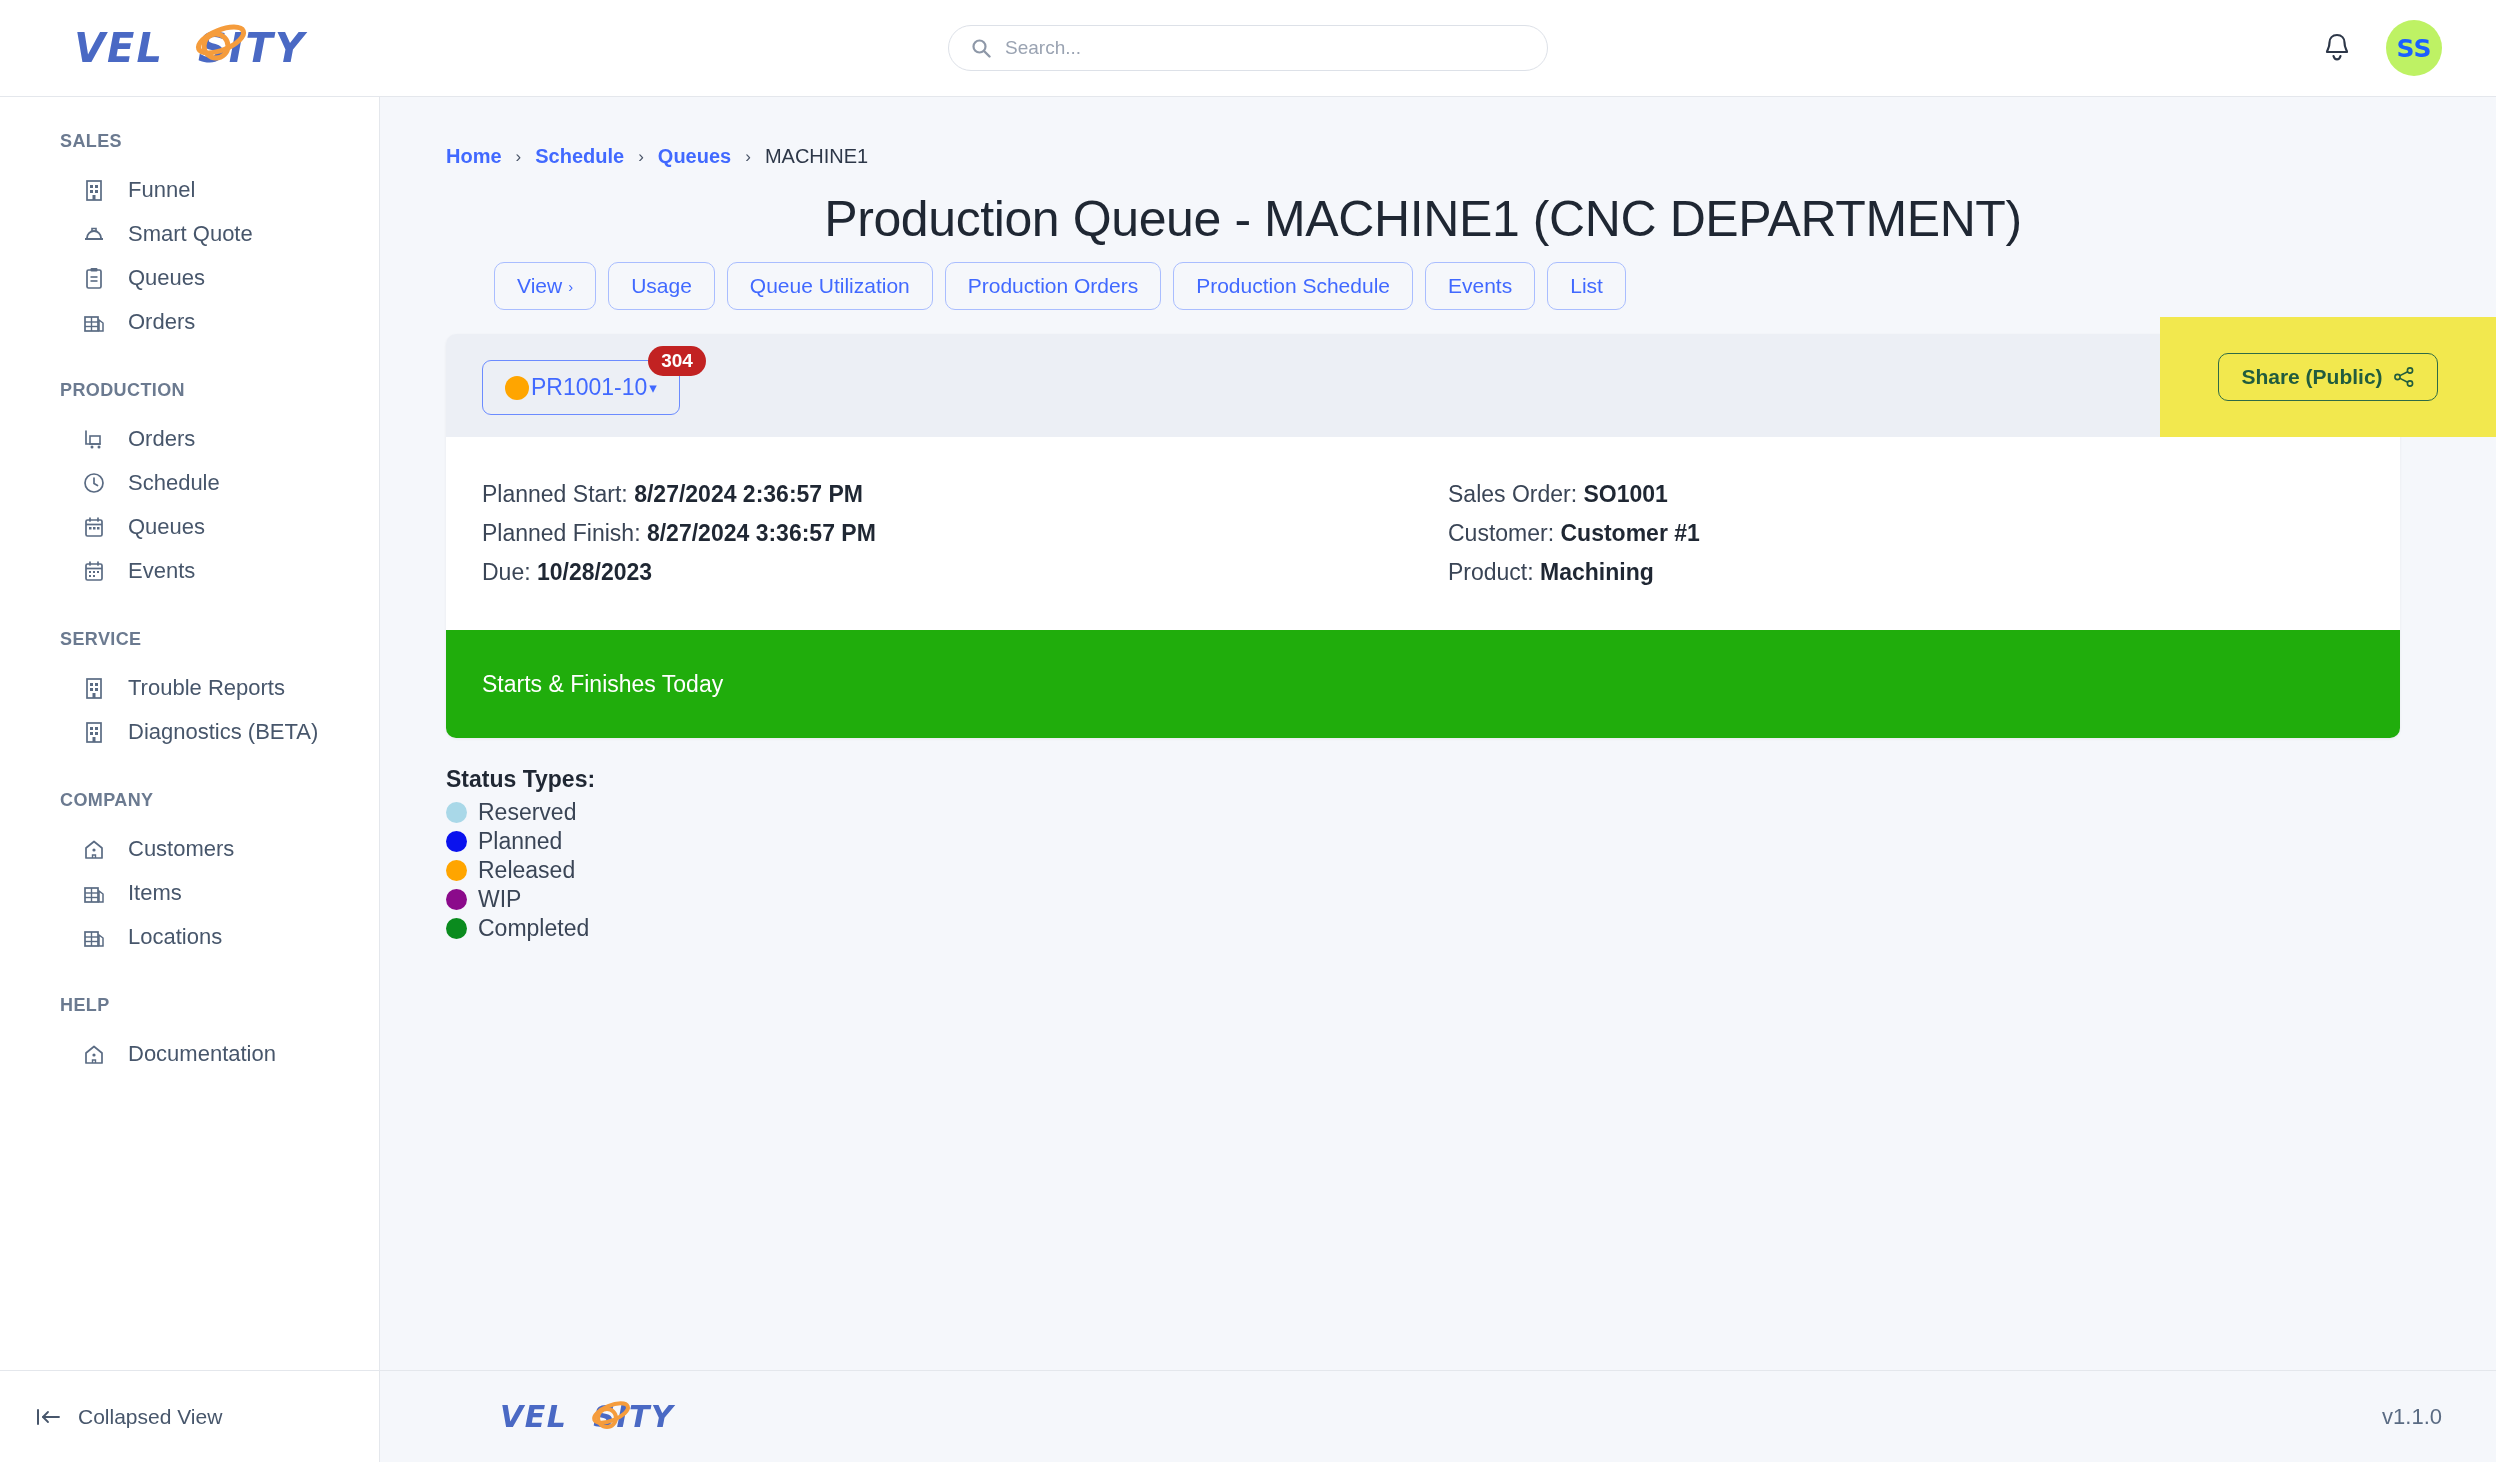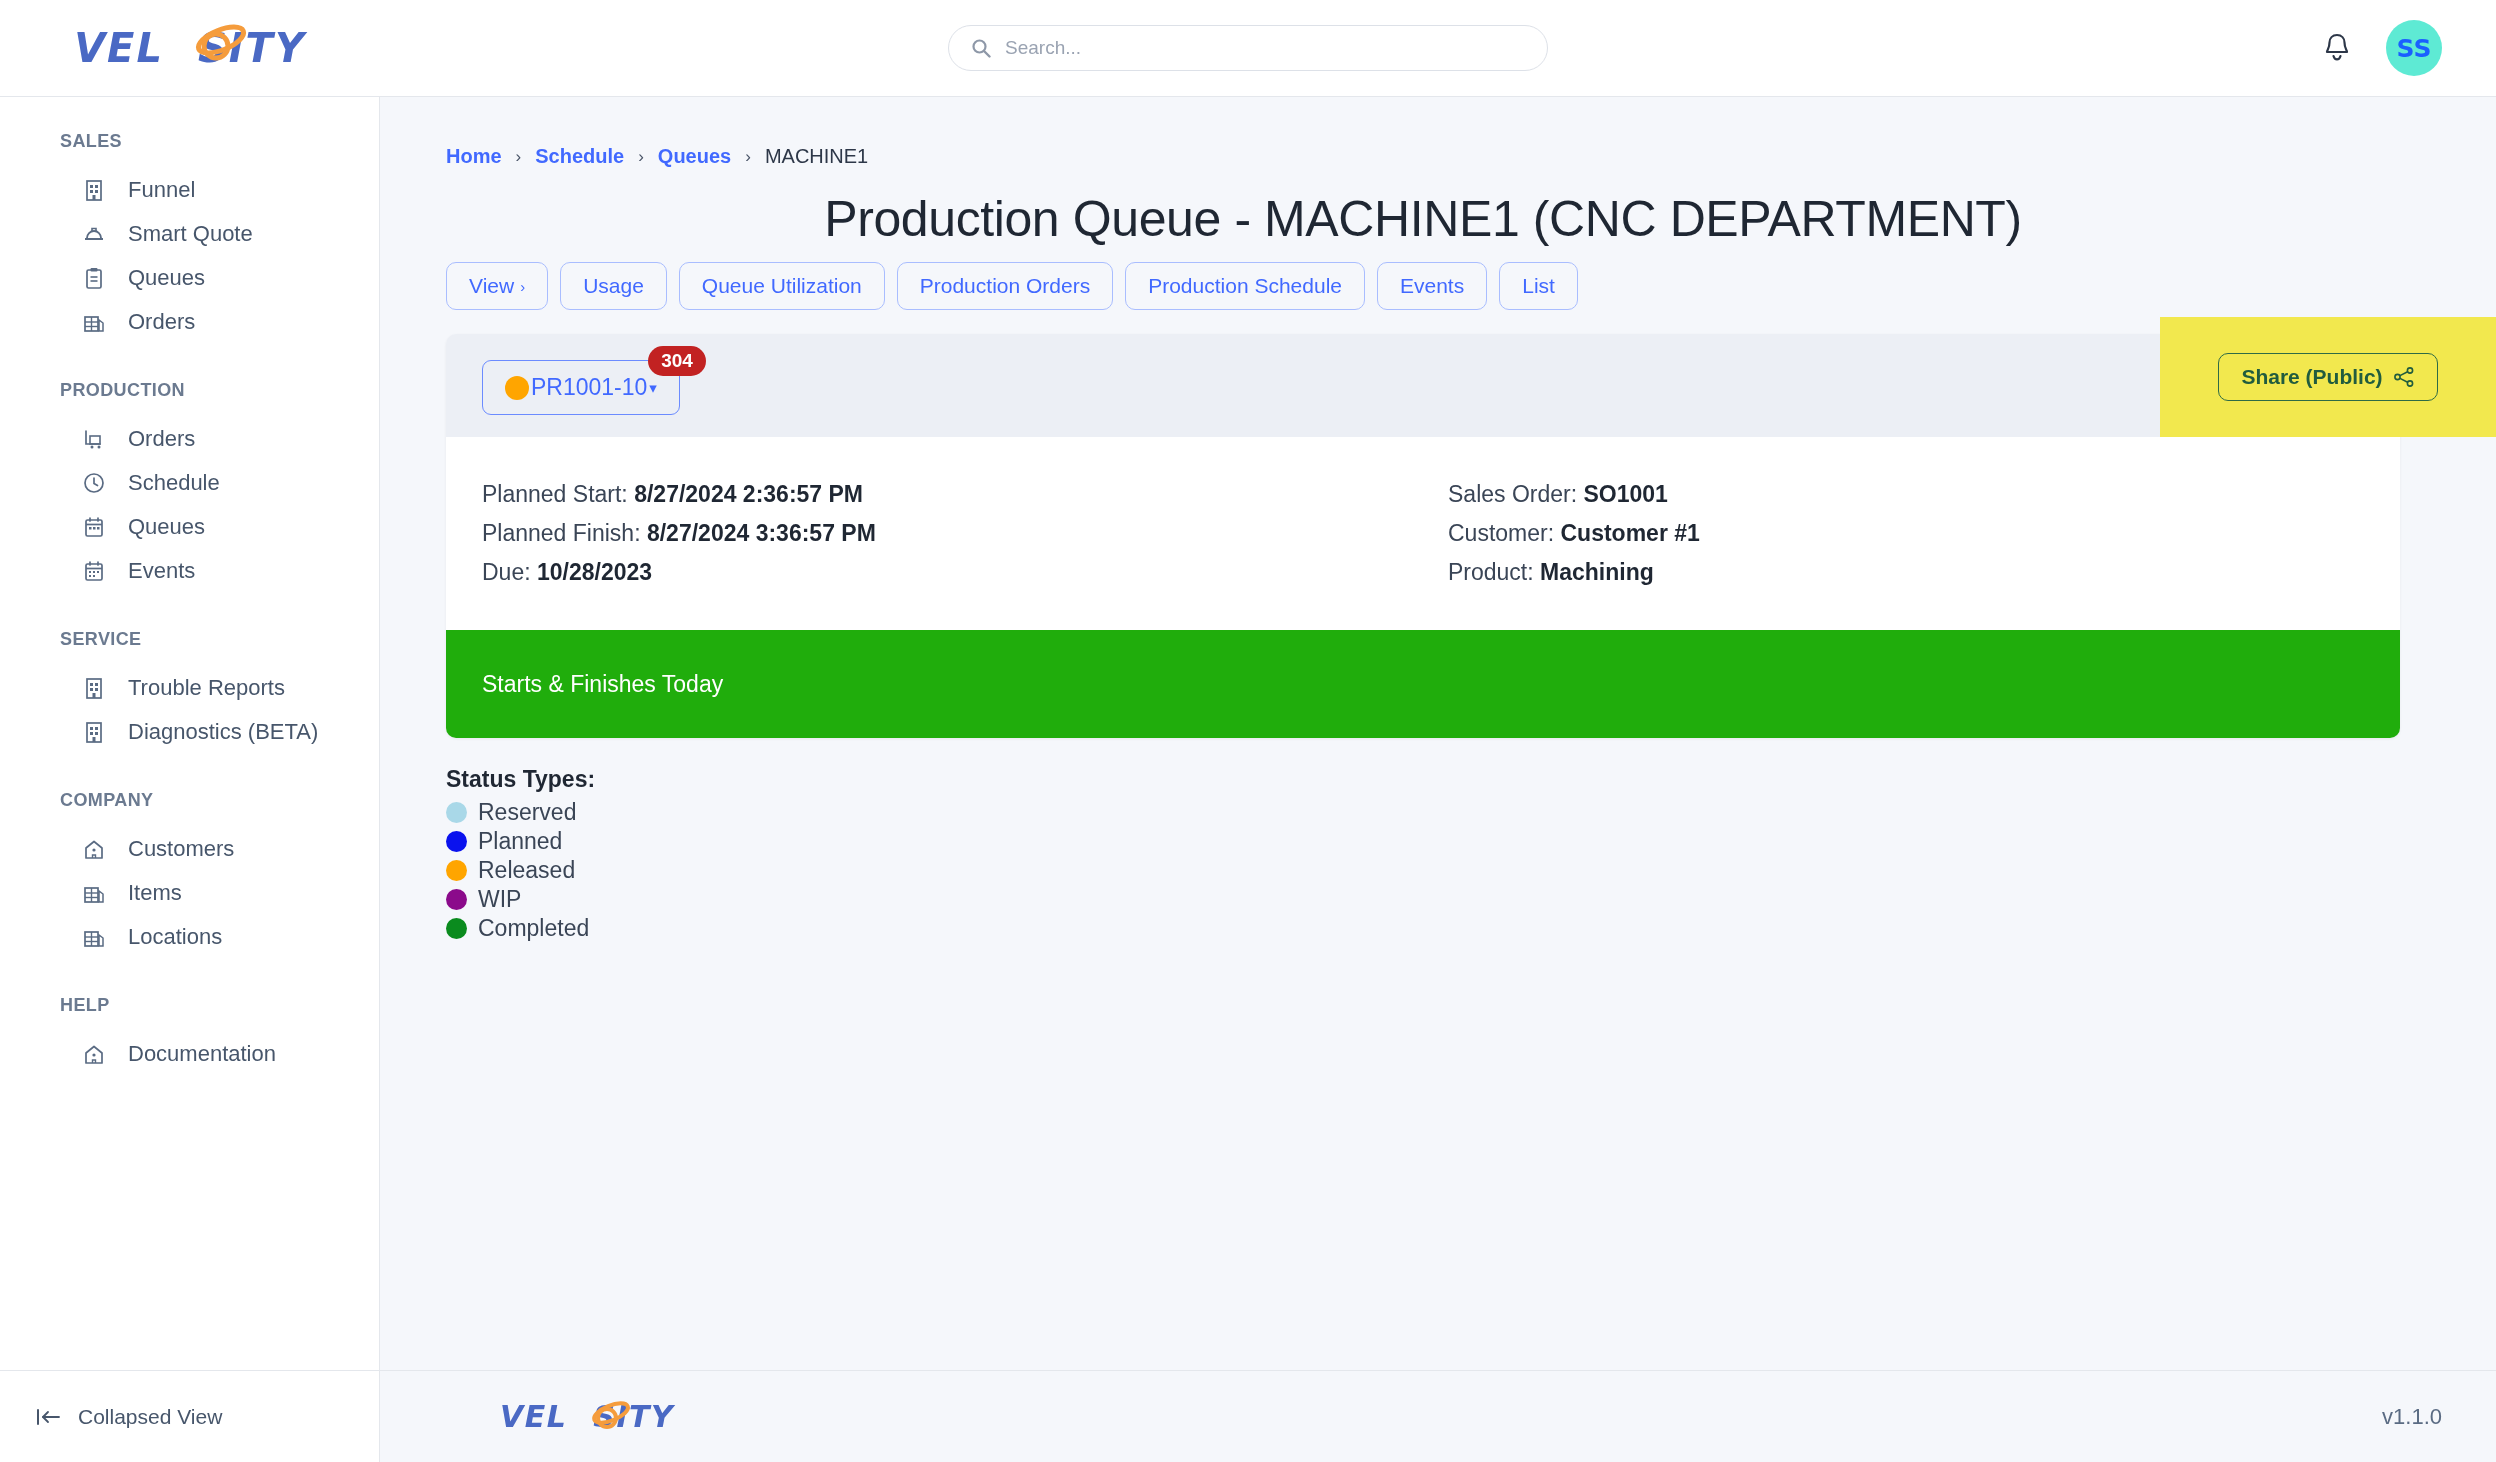--- a/index.html
+++ b/index.html
@@ -45,21 +45,21 @@
   }
   .search-input::placeholder { color: #9aa3b2; }
 
   .header-right {
     width: 380px; display: flex; align-items: center;
     justify-content: flex-end; gap: 34px; padding-right: 54px;
   }
   .bell-icon { width: 30px; height: 32px; cursor: pointer; }
   .avatar {
     width: 56px; height: 56px; border-radius: 50%;
-    background: #5eead4; color: #1a5fff;
+    background: #bef264; color: #1a5fff;
     display: flex; align-items: center; justify-content: center;
     font-size: 25px; font-weight: 700; cursor: pointer;
     font-family: "DejaVu Sans", sans-serif;
   }
 
   
   .body-row { flex: 1; display: flex; min-height: 0; }
 
   
   .sidebar {
@@ -102,21 +102,21 @@
   .crumb-sep { color: #4a5568; font-size: 17px; }
   .crumb-current { color: #2d3748; }
 
   .page-title {
     margin-top: 22px; text-align: center;
     font-size: 50px; font-weight: 400; color: #1f2733;
     font-family: "Liberation Sans", sans-serif;
     letter-spacing: -.4px;
   }
 
-  .tabs { display: flex; gap: 12px; margin-top: 14px; }
+  .tabs { display: flex; gap: 12px; margin-top: 14px; margin-left: 48px; }
   .tab {
     border: 1px solid #a9bdff; border-radius: 10px;
     background: transparent; color: #4169ff;
     font-size: 21px; padding: 11px 22px; cursor: pointer;
     font-family: "Liberation Sans", sans-serif;
     display: flex; align-items: center; gap: 6px; white-space: nowrap;
   }
   .tab .caret-r { font-size: 15px; }
 
   

